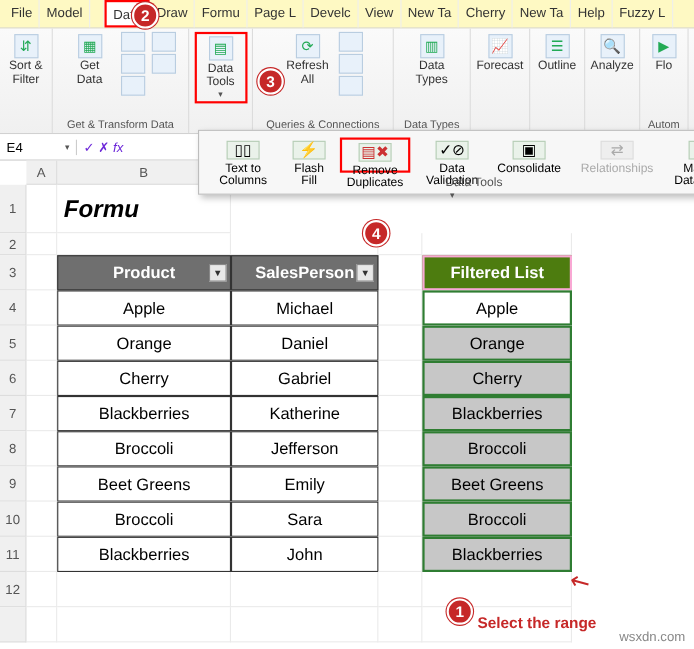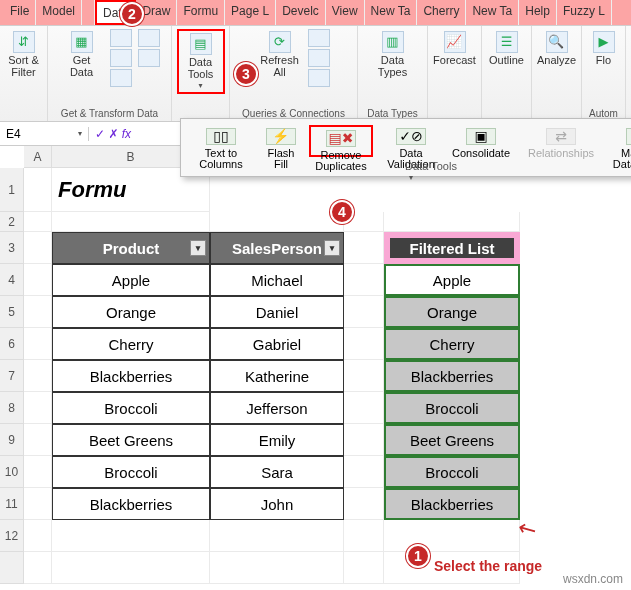--- a/index.html
+++ b/index.html
@@ -1,37 +1,37 @@
 <!DOCTYPE html>
 <html><head>
 <meta charset="utf-8">
 <style>
 * { box-sizing: border-box; font-family: "Segoe UI", Arial, sans-serif; }
 body { margin: 0; background: #fff; width: 631px; height: 590px; overflow: hidden; position: relative; }
 
 
-.tabs { display: flex; background: #fca5a5; height: 26px; border-bottom: 1px solid #d0d0d0; font-size: 12px; padding-left: 4px; }
+.tabs { display: flex; background: #fef9c3; height: 26px; border-bottom: 1px solid #d0d0d0; font-size: 12px; padding-left: 4px; }
 .tab { padding: 4px 6px 3px; cursor: pointer; color: #333; white-space: nowrap; overflow: hidden; border-right: 1px solid #eee; }
 .tab.active { border: 2px solid red; border-bottom: 2px solid red; background: #fff; position: relative; z-index: 2; }
 
 
 .ribbon { display: flex; height: 96px; background: linear-gradient(#fafafa,#f0f0f0); border-bottom: 1px solid #ccc; font-size: 11px; color: #333; }
 .rgroup { border-right: 1px solid #dcdcdc; padding: 3px 4px 0; display: flex; flex-direction: column; justify-content: space-between; }
 .rgroup .glabel { font-size: 10px; color: #555; text-align: center; padding: 1px 0 2px; }
 .rgitems { display: flex; gap: 6px; align-items: flex-start; justify-content: center; flex: 1; }
 .rbtn { display: flex; flex-direction: column; align-items: center; justify-content: flex-start; width: 44px; text-align: center; line-height: 1.05; gap: 2px; cursor: pointer; padding: 2px 0; }
 .rbtn .ic { width: 22px; height: 22px; display: flex; align-items: center; justify-content: center; background: #e8f1fa; border: 1px solid #b9cde0; font-size: 13px; color: #2a5; }
 .smallstack { display: flex; flex-direction: column; gap: 2px; }
 .smallic { width: 22px; height: 18px; background: #e8f1fa; border: 1px solid #b9cde0; }
 .rbtn.boxed { border: 2px solid red; width: 48px; padding: 2px; }
 .caret { font-size: 8px; color: #555; }
 
 
 .fbar { display: flex; height: 24px; border-bottom: 1px solid #ccc; background: #fff; font-size: 12px; align-items: center; }
-.namebox { width: 89px; border-right: 1px solid #ccc; padding: 0 6px; display:flex; align-items:center; justify-content:space-between; }
+.namebox { width: 70px; border-right: 1px solid #ccc; padding: 0 6px; display:flex; align-items:center; justify-content:space-between; }
 .fxbtn { padding: 0 6px; color: #6d28d9; }
 .fbarin { flex:1; padding: 0 6px; }
 
 
 .dtpanel { position: absolute; top: 118px; left: 180px; background: #f7f7f7; border: 1px solid #bdbdbd; box-shadow: 3px 3px 6px rgba(0,0,0,0.25); padding: 6px 8px 0; z-index: 50; }
 .dtpanel .row { display: flex; gap: 6px; }
 .dtbtn { width: 64px; display: flex; flex-direction: column; align-items: center; text-align: center; font-size: 11px; line-height: 1.05; gap: 3px; padding: 3px 1px; cursor: pointer; }
 .dtbtn .ic { width: 30px; height: 26px; background: #eaf2ea; border: 1px solid #b6cdb6; display: flex; align-items: center; justify-content: center; font-size: 14px; }
 .dtbtn.wide { width: 84px; }
 .dtbtn.boxed { border: 2px solid red; }
@@ -54,21 +54,21 @@
 .cC { width: 134px; }
 .cD { width: 40px; }
 .cE { width: 136px; }
 
 
 .dt-th { background: #6f6f6f; color: #fff; font-weight: bold; border: 1px solid #333; position: relative; }
 .dt-th .filter { position: absolute; right: 3px; top: 50%; transform: translateY(-50%); width: 16px; height: 16px; background: #e8e8e8; border: 1px solid #888; font-size: 9px; color: #333; display:flex; align-items:center; justify-content:center; cursor: pointer; }
 .dt-td { border: 1px solid #333; background: #fff; }
 
 
-.fl-th { background: #404040; color: #fff; font-weight: bold; border: 6px solid #f9a8d4; }
+.fl-th { background: #4d7c0f; color: #fff; font-weight: bold; border: 2px solid #f9a8d4; }
 .fl-td { background: #c7c7c7; border: 2px solid #2f7d32; }
 .fl-td.first { background: #fff; border: 2px solid #2f7d32; }
 
 
 .titletxt { font-style: italic; font-weight: bold; font-size: 22px; padding-left: 6px; }
 
 
 .co { position: absolute; width: 24px; height: 24px; border-radius: 50%; background: #c62828; color: #fff; font-weight: bold; display:flex; align-items:center; justify-content:center; font-size: 14px; border: 2px solid #fff; box-shadow: 0 0 0 1px #c62828; z-index: 60; }
 .redtext { color: #c62828; font-weight: bold; font-size: 14px; position: absolute; z-index: 55; }
 .arrow { position: absolute; z-index: 55; color: #c62828; font-size: 22px; transform: rotate(-30deg); }

